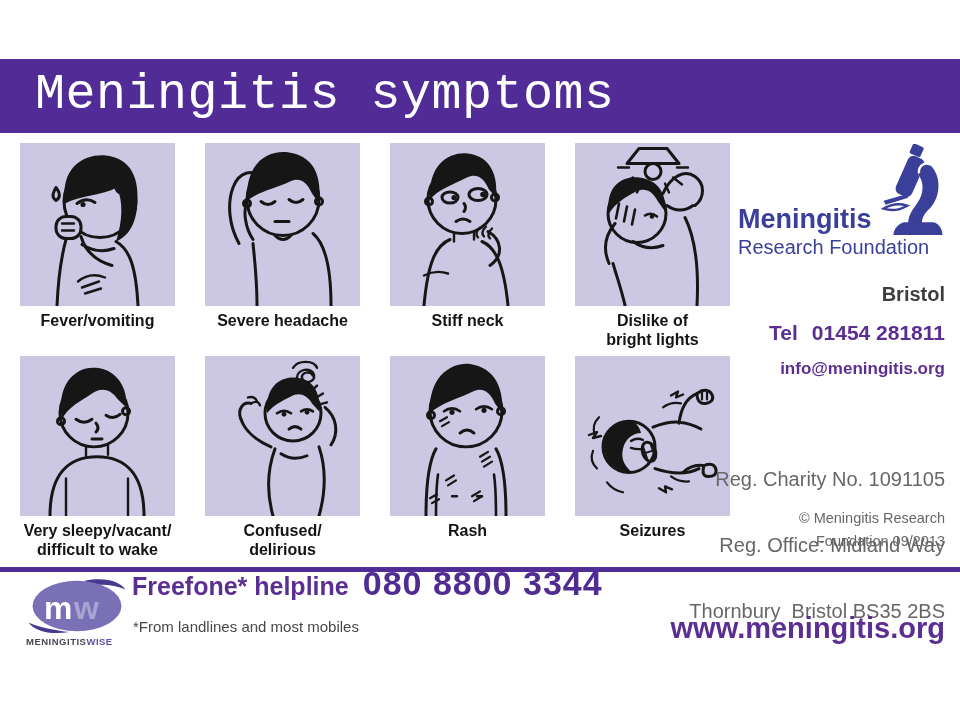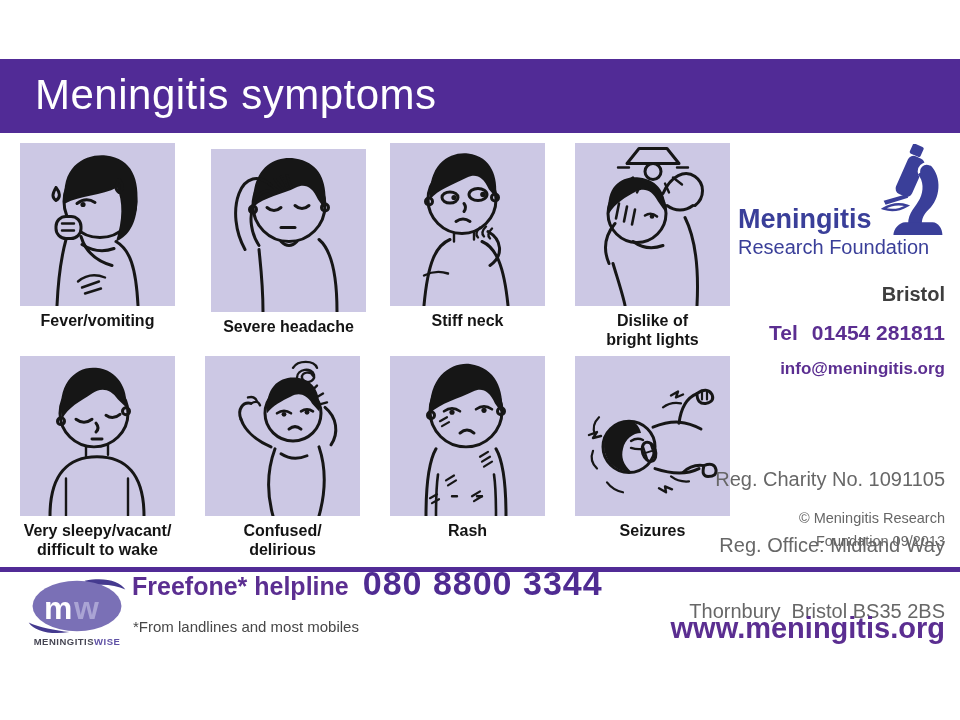--- a/index.html
+++ b/index.html
@@ -1,21 +1,21 @@
 <!DOCTYPE html>
 <html><head>
 <meta charset="utf-8">
 <style>
   html,body{margin:0;padding:0;background:#fff;}
   .slide{position:relative;width:960px;height:720px;background:#ffffff;overflow:hidden;
          font-family:"Liberation Sans",sans-serif;}
   
   .header{position:absolute;left:0;top:59px;width:960px;height:74px;background:#512b96;}
   .header-title{position:absolute;left:35px;top:0;height:74px;line-height:72px;
-                color:#ffffff;font-size:42px;font-weight:400;letter-spacing:0.5px;}
+                color:#ffffff;font-size:50px;font-weight:400;letter-spacing:0.5px;font-family:Liberation Mono, monospace;}
   
   .panel{position:absolute;width:182px;}
   .art{width:155px;background:#ccc8e4;}
   .row1 .art{height:163px;}
   .row2 .art{height:160px;}
   .p1{left:20px;top:143px;} .p2{left:205px;top:143px;} .p3{left:390px;top:143px;} .p4{left:575px;top:143px;}
   .p5{left:20px;top:356px;} .p6{left:205px;top:356px;} .p7{left:390px;top:356px;} .p8{left:575px;top:356px;}
   .caption{width:185px;margin-left:-15px;margin-top:5px;text-align:center;
            font-size:16px;line-height:19px;font-weight:700;color:#141414;}
   .caption span{display:block;}
@@ -27,21 +27,21 @@
   .sb{position:absolute;right:15px;text-align:right;}
   .city{top:283px;font-size:20px;font-weight:700;color:#3e3e3e;}
   .tel{top:321px;font-size:21px;font-weight:700;color:#5b2e91;}
   .tel .tel-label{margin-right:14px;}
   .email{top:359px;font-size:17px;font-weight:700;color:#5b2e91;}
   .reg{top:424px;font-size:20px;line-height:22px;color:#676767;white-space:pre-wrap;}
   .copy{top:507px;font-size:14.5px;line-height:23px;color:#676767;}
   
   .divider{position:absolute;left:0;top:567px;width:960px;height:5px;background:#512b96;}
   .mw-logo{position:absolute;left:26px;top:577px;width:102px;}
-  .mw-name{margin-top:1px;text-align:center;font-size:9.5px;font-weight:700;letter-spacing:0.5px;}
+  .mw-name{margin-top:1px;text-align:left;font-size:9.5px;font-weight:700;letter-spacing:0.5px;}
   .mw-name .dark{color:#474754;} .mw-name .accent{color:#5f51a5;}
   .freefone-row{position:absolute;left:132px;top:564px;display:flex;align-items:baseline;gap:14px;}
   .freefone-label{font-size:25px;font-weight:600;color:#5b2e91;}
   .phone{font-size:34px;font-weight:700;color:#4f2b92;letter-spacing:1px;}
   .footnote{position:absolute;left:133px;top:618px;font-size:15px;color:#474747;}
   .website{position:absolute;right:15px;top:612px;font-size:29px;font-weight:700;color:#5b2e91;}
   svg{display:block;}
 </style>
 </head>
 <body>
@@ -71,21 +71,21 @@
           <path d="M58 138 q12 -10 27 -4 M62 144 l17 -6 M65 150 l16 -5" stroke-width="2.4"></path>
         </g>
       </svg>
     </div>
     <figcaption class="caption">
       <span>Fever/vomiting</span>
       <span></span>
     </figcaption>
   </figure>
 
-  <figure class="panel row1 p2" style="margin:6px">
+  <figure class="panel row1 p2" style="margin:0">
     <div class="art">
       <svg viewBox="0 0 155 162" width="155" height="163">
         <g stroke="#161616" stroke-width="3" fill="none" stroke-linecap="round" stroke-linejoin="round">
           <circle cx="78" cy="56" r="36"></circle>
           <path d="M42 58 C40 18 64 6 84 9 C110 13 117 34 114 60 L107 50 C101 36 93 34 85 38 C71 45 52 48 42 58 Z" fill="#161616" stroke="none"></path>
           <circle cx="42" cy="60" r="3.5"></circle>
             <circle cx="114" cy="58" r="3.5"></circle>
           <path d="M56 58 q7 6 14 0 M84 56 q7 6 14 0"></path>
           <path d="M70 78 h14"></path>
           <path d="M60 36 C48 24 34 28 28 44 C22 60 24 82 34 100"></path>

